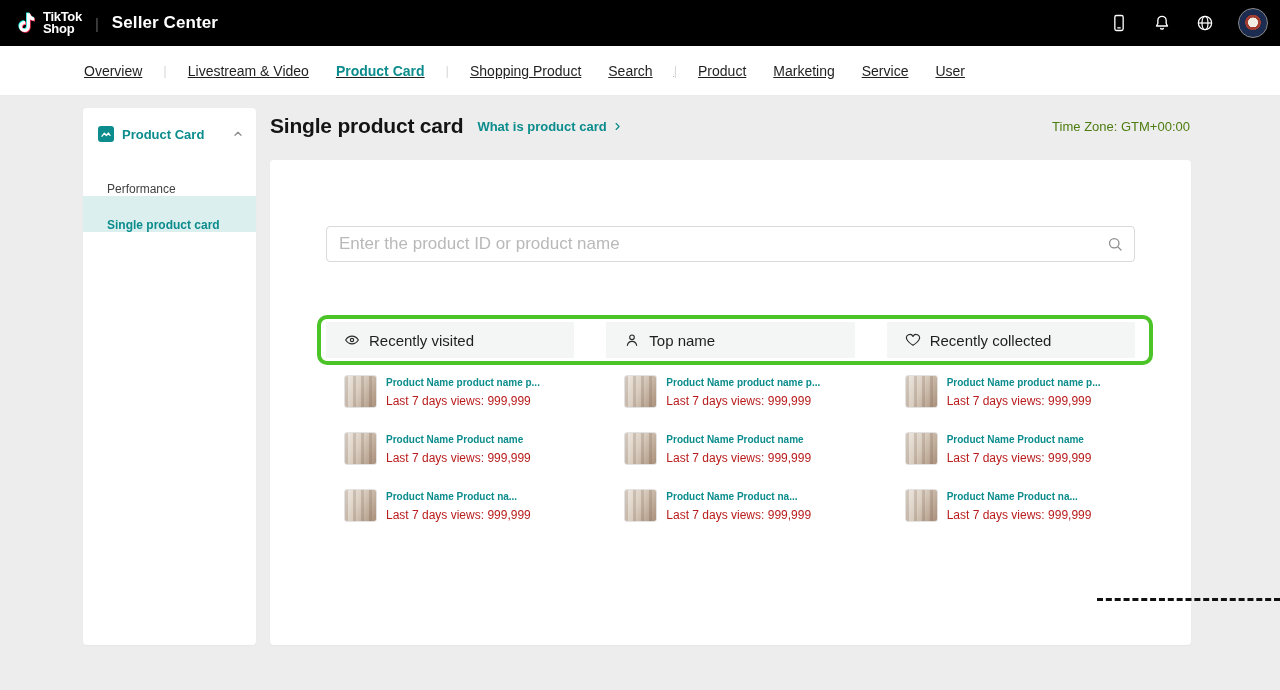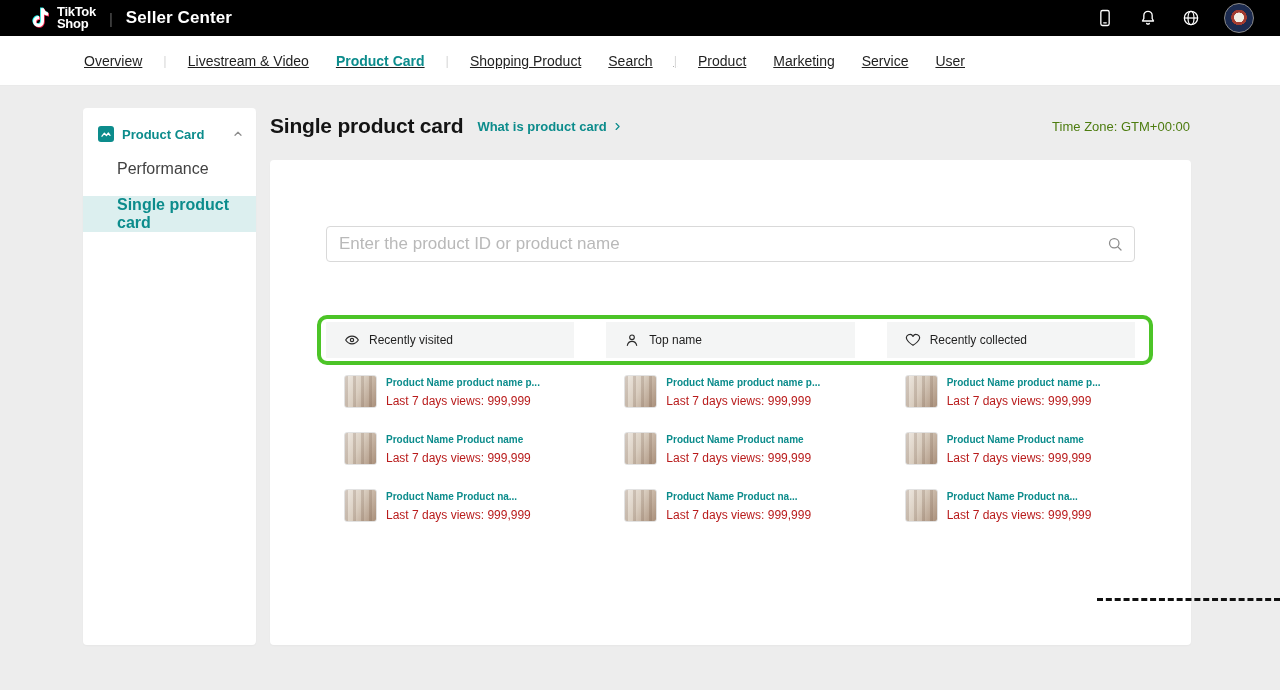--- a/index.html
+++ b/index.html
@@ -6,22 +6,22 @@
   html,body { width:1280px; height:690px; overflow:hidden; }
   body {
     font-family:"Liberation Sans", sans-serif;
     background:#ededed;
     position:relative;
     color:#1f1f1f;
   }
 
   
   .topbar {
-    height:36px; background:#000; display:flex; align-items:center;
-    padding:0 26px; color:#fff;
+    height:46px; background:#000; display:flex; align-items:center;
+    padding:0 12px; color:#fff;
   }
   .brand { display:flex; align-items:center; gap:5px; cursor:pointer; }
   .brand-text { display:flex; flex-direction:column; font-weight:700; font-size:13px; line-height:12px; letter-spacing:-0.3px; }
   .topbar-divider { color:#5a5a5a; margin:0 13px; font-size:15px; }
   .topbar-title { font-size:17px; font-weight:600; letter-spacing:0.1px; }
   .topbar-right { margin-left:auto; display:flex; align-items:center; gap:23px; }
   .tb-icon { display:flex; align-items:center; cursor:pointer; }
   .avatar {
     width:30px; height:30px; border-radius:50%;
     background:radial-gradient(circle at 50% 48%, #f3eee4 0 24%, #a23b30 25% 38%, #1c2b50 39% 100%);
@@ -43,22 +43,22 @@
     background:#fff; border-radius:4px; box-shadow:0 1px 2px rgba(0,0,0,.03);
   }
   .sidebar-header { display:flex; align-items:center; gap:8px; padding:18px 12px 0 15px; cursor:pointer; }
   .sb-square {
     width:16px; height:16px; border-radius:3px; background:var(--accent);
     display:flex; align-items:center; justify-content:center; flex:0 0 16px;
   }
   .sidebar-header .label { color:var(--accent); font-size:13px; font-weight:700; flex:1; }
   .sidebar-items { margin-top:18px; }
   .sidebar-item {
-    height:36px; display:flex; align-items:flex-start; padding-left:34px;
-    font-size:16px; color:#424242; cursor:pointer;
+    height:36px; display:flex; align-items:flex-end; padding-left:24px;
+    font-size:12px; color:#424242; cursor:pointer;
   }
   .sidebar-item.active { background:#dcefef; color:var(--accent); font-weight:600; }
 
   
   .page-header {
     position:absolute; left:270px; top:114px; right:90px;
     display:flex; align-items:center;
   }
   .page-title { font-size:21px; font-weight:800; color:#141414; letter-spacing:-0.2px; }
   .help-link { display:flex; align-items:center; gap:5px; margin-left:14px; color:var(--accent); font-size:13px; font-weight:600; cursor:pointer; }
@@ -82,21 +82,21 @@
     margin:60px 56px 0 56px; position:relative;
     display:grid; grid-template-columns:repeat(3,1fr); column-gap:32px;
   }
   .green-frame {
     position:absolute; left:-9px; right:-18px; top:-7px; height:50px;
     border:4px solid var(--green); border-radius:10px;
     pointer-events:none; z-index:2;
   }
   .col-header {
     height:36px; background:#f4f5f5; display:flex; align-items:center; gap:9px;
-    padding-left:18px; font-size:12px; color:#1f1f1f;
+    padding-left:18px; font-size:15px; color:#1f1f1f;
   }
   .items { margin-top:17px; }
   .item { display:flex; align-items:flex-start; gap:9px; padding-left:18px; margin-bottom:24px; cursor:pointer; }
   .thumb {
     width:33px; height:33px; flex:0 0 33px; border:1px solid #e2e2e2; border-radius:3px;
     background:linear-gradient(115deg,#efe9e2 0%,#d9cdbf 45%,#a98f7a 100%);
     position:relative; overflow:hidden;
   }
   .thumb::after {
     content:""; position:absolute; inset:0;

